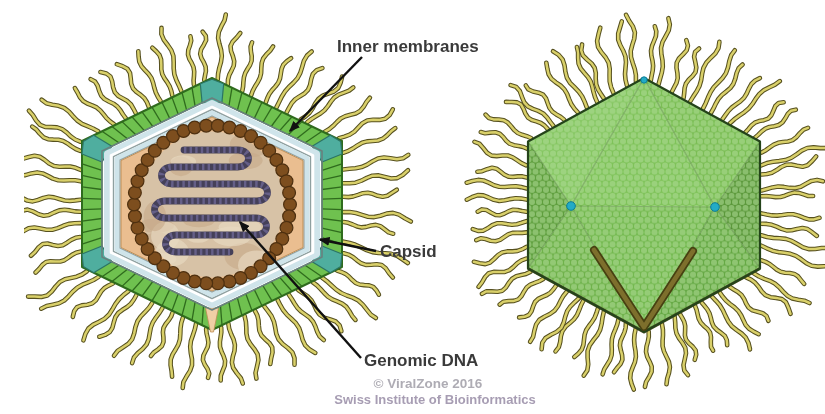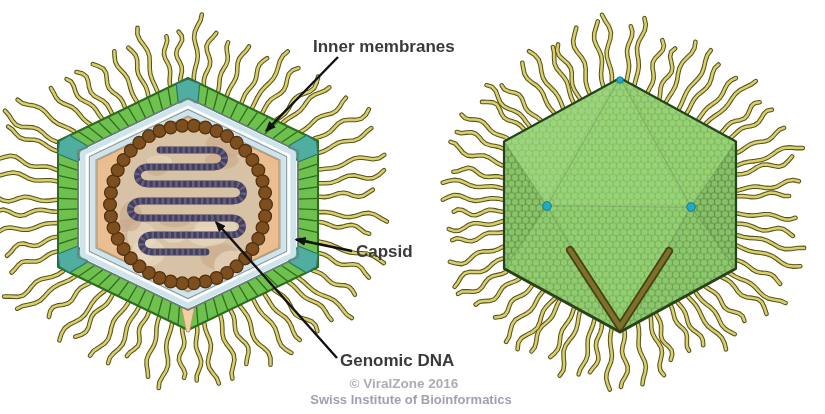--- a/index.html
+++ b/index.html
@@ -1,17 +1,17 @@
 <!DOCTYPE html>
 <html><head>
 <meta charset="utf-8">
 <style>
   html,body{margin:0;padding:0;background:#ffffff;}
   body{width:825px;height:414px;overflow:hidden;font-family:"Liberation Sans",sans-serif;}
-  #stage{position:relative;width:665px;height:414px;background:#fff;}
+  #stage{position:relative;width:665px;height:414px;background:#fff;padding-left:24px;}
   svg text{font-family:"Liberation Sans","DejaVu Sans",sans-serif;}
   .lbl{font-size:17px;font-weight:600;}
   .credit1{font-size:13.5px;font-weight:600;}
   .credit2{font-size:13px;font-weight:600;}
 </style>
 </head>
 <body>
 
 <div id="stage">
 <svg id="fig" width="825" height="414" viewBox="0 0 825 414">

